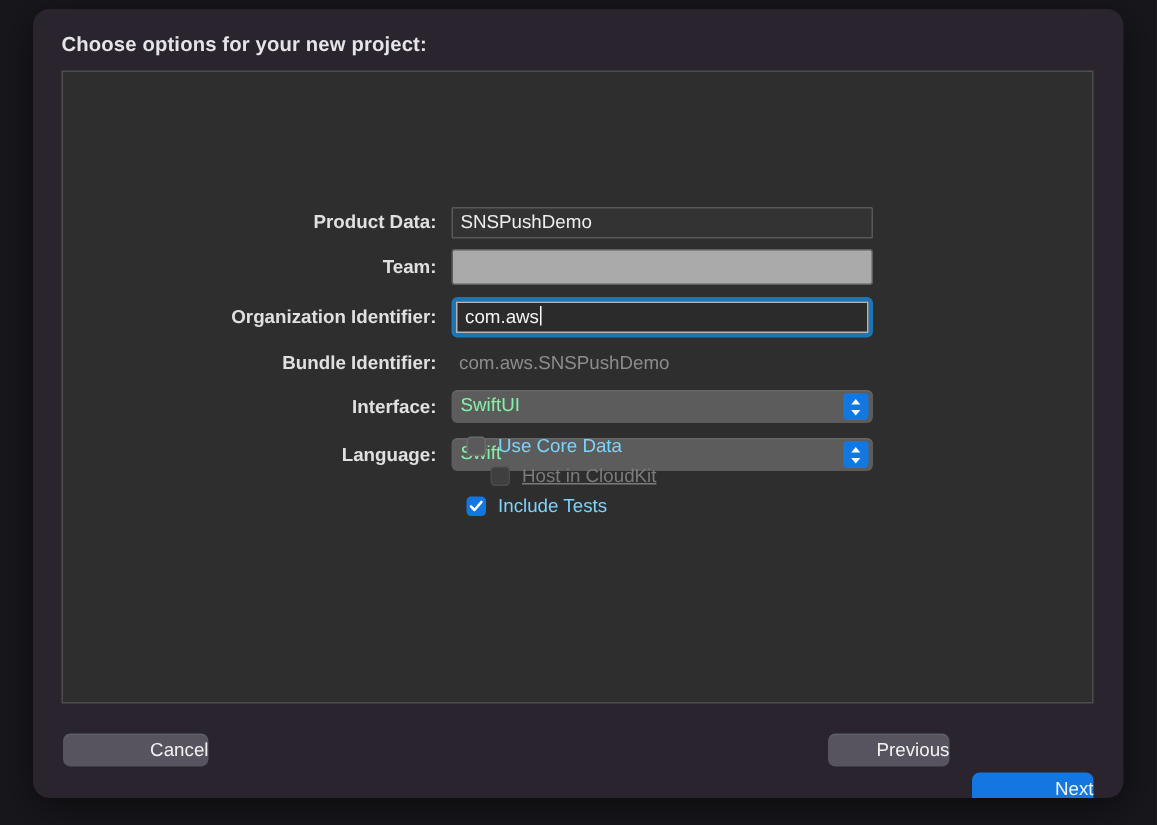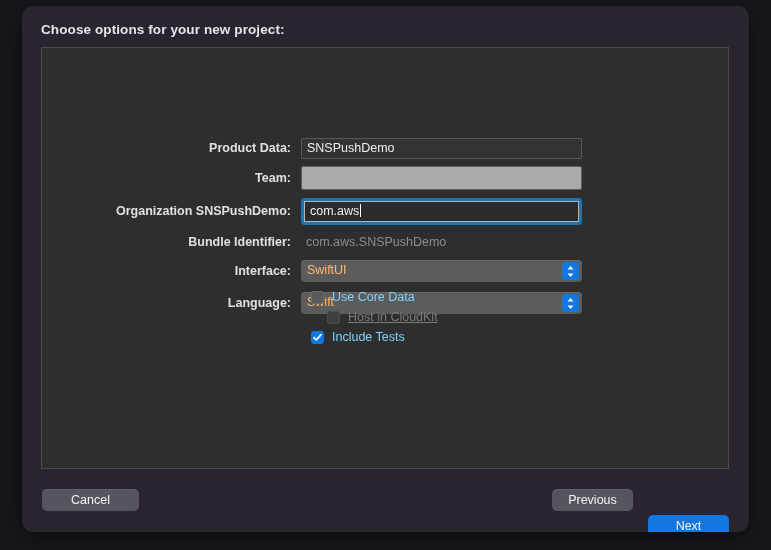--- a/index.html
+++ b/index.html
@@ -151,21 +151,21 @@
   
   .popup {
     position: relative;
     height: 22px;
     background: #5c5c5c;
     border-radius: 4px;
     box-sizing: border-box;
     padding: 0 6px;
     font-size: 12.5px;
     line-height: 21px;
-    color: #fdba74;
+    color: #86efac;
     white-space: nowrap;
     box-shadow: inset 0 1px 0 rgba(255,255,255,0.08);
   }
   .popup-arrow {
     position: absolute;
     right: 3px;
     top: 2px;
     width: 17px;
     height: 18px;
     background: #1277e0;
@@ -214,21 +214,21 @@
   }
   .check-label.dim { color: #7b7b7b; text-decoration: underline; }
 
   
   .btn {
     position: absolute;
     height: 22px;
     border-radius: 5px;
     font-size: 12.5px;
     line-height: 22px;
-    text-align: center;
+    text-align: right;
     color: #f2f2f2;
     box-sizing: border-box;
     user-select: none;
   }
   .btn.gray {
     background: #57545f;
     box-shadow: inset 0 1px 0 rgba(255,255,255,0.07);
   }
   .btn.blue {
     background: #1277e0;
@@ -258,21 +258,21 @@
         </div>
 
         <div class="form-row" style="height:26px;">
           <div class="row-label">Team:</div>
           <div class="row-field">
             <div class="teamfield"></div>
           </div>
         </div>
 
         <div class="form-row" style="height:28px;">
-          <div class="row-label">Organization SNSPushDemo:</div>
+          <div class="row-label">Organization Identifier:</div>
           <div class="row-field">
             <div class="focused-box">
               <div class="inner"><span>com.aws</span><span class="caret"></span></div>
             </div>
           </div>
         </div>
 
         <div class="form-row">
           <div class="row-label">Bundle Identifier:</div>
           <div class="row-field">

